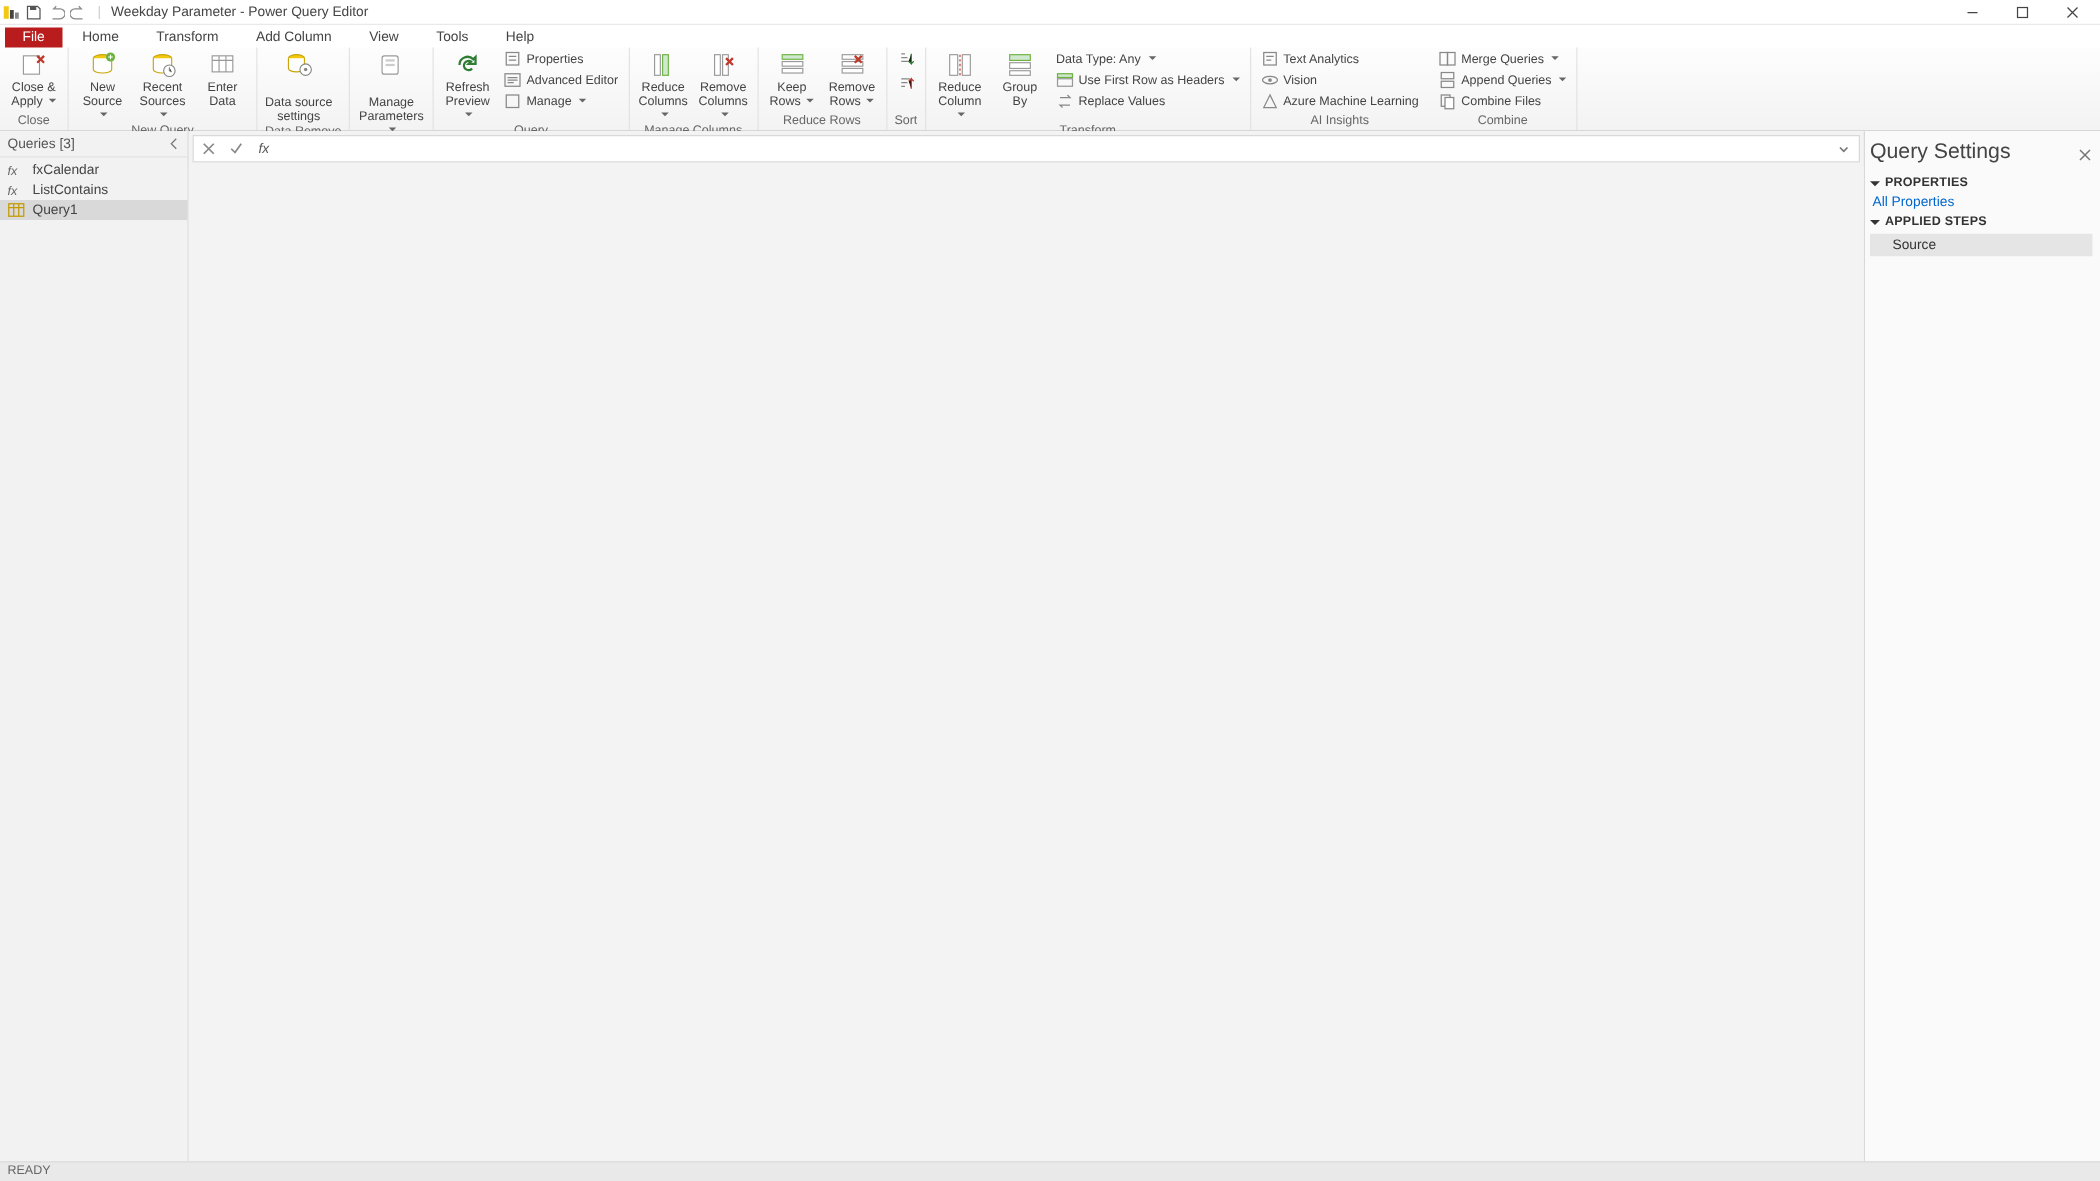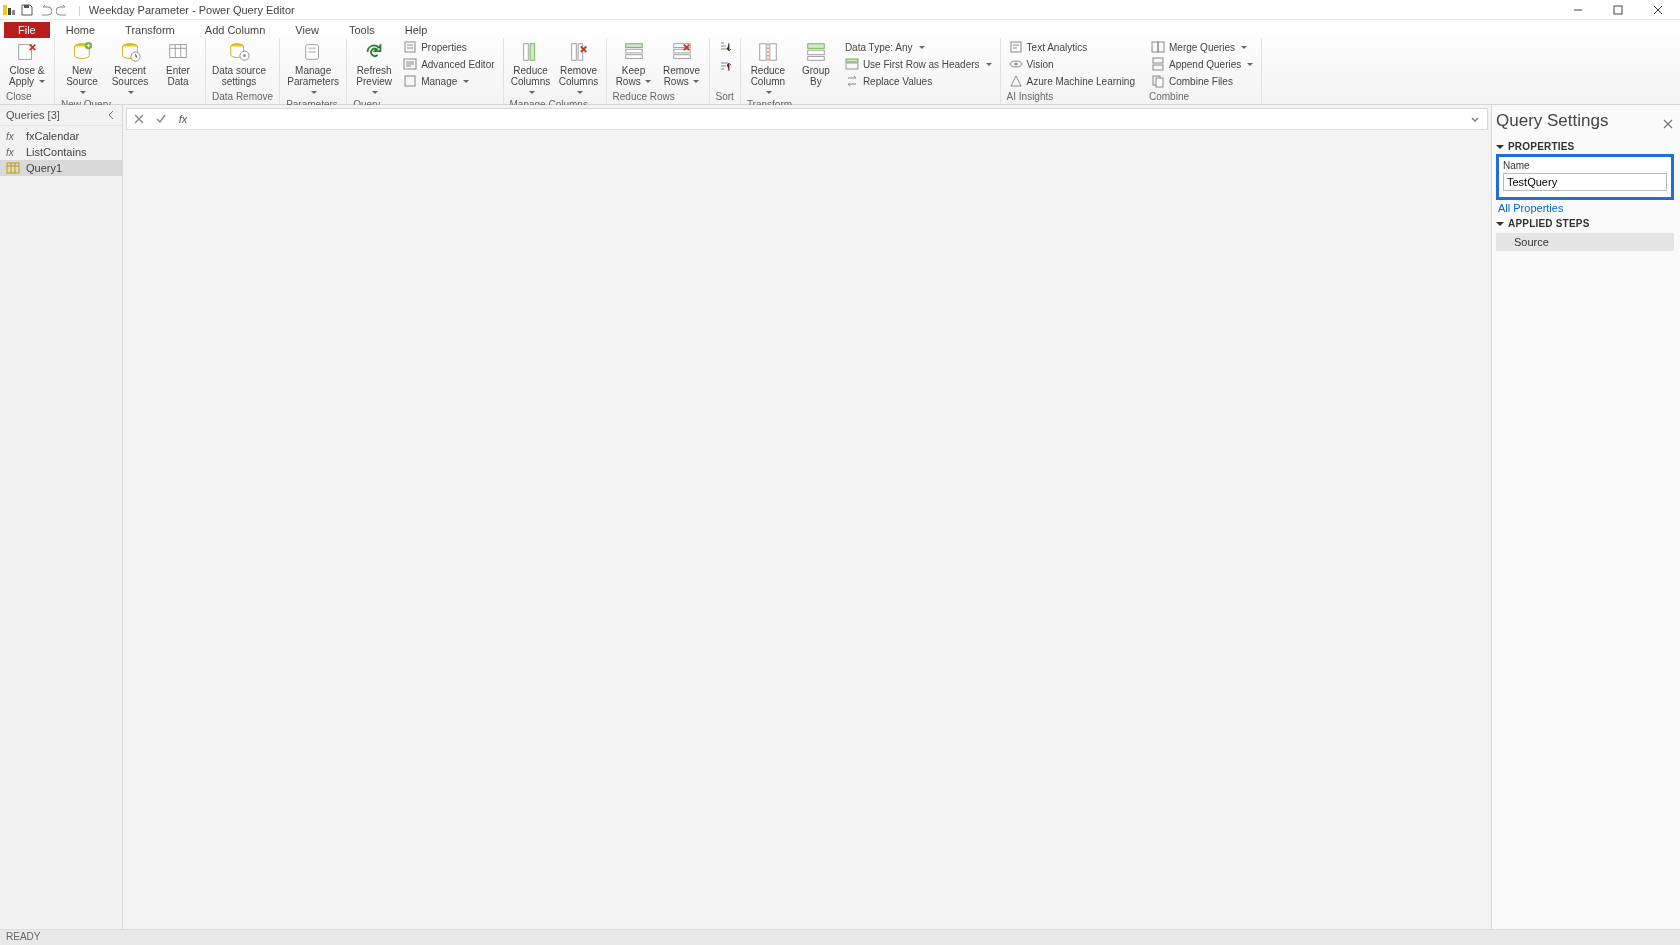--- a/index.html
+++ b/index.html
@@ -19,36 +19,36 @@
 
 .tabstrip { height: 18px; display: flex; align-items: flex-end; padding-left: 4px; gap: 2px; }
 .tab { padding: 2px 14px; color: #444; }
 .tab.file { background: #006f47;  background: linear-gradient(#0c7a4e,#0a6a43); color: #fff; }
 .tab.file { background:#b91c1c; }
 
 
 .ribbon { border-bottom: 1px solid #d7d7d7; background: linear-gradient(#fdfdfd,#f3f3f3); display: flex; align-items: stretch; height: 67px; }
 .group { padding: 1px 6px 0 6px; border-right: 1px solid #e3e3e3; display: flex; flex-direction: column; justify-content: space-between; }
 .group-body { display: flex; align-items: flex-start; gap: 6px; flex: 1; }
-.group-label { color: #666; font-size: 10px; padding: 1px 0 2px 0; }
+.group-label { text-align: center; color: #666; font-size: 10px; padding: 1px 0 2px 0; }
 .big-btn { display: flex; flex-direction: column; align-items: center; justify-content: flex-start; width: 42px; text-align: center; line-height: 11px; color: #444; padding-top: 2px; }
-.big-btn.wide { width: 54px; }
+.big-btn.wide { width: 54px; gap: 12px; }
 .big-btn .icon { width: 24px; height: 22px; margin-bottom: 2px; display:flex; align-items:center; justify-content:center; }
 .big-btn .icon svg { width: 100%; height: 100%; }
 .big-btn .lbl { font-size: 10px; }
 .big-btn .caret::after { content: ""; display: inline-block; border: 3px solid transparent; border-top-color: #666; margin-left: 2px; position: relative; top: 1px; }
 .vlist { display: flex; flex-direction: column; gap: 1px; }
 .small-btn { display: flex; align-items: center; gap: 4px; color: #444; font-size: 10px; height: 16px; padding: 0 2px; }
 .small-btn .sicon { width: 14px; height: 14px; display:flex; align-items:center; justify-content:center; }
 .small-btn .sicon svg { width:100%; height:100%; }
 .small-btn .caret::after { content: ""; display:inline-block; border:3px solid transparent; border-top-color:#666; margin-left:2px; position:relative; top:1px; }
 
 
 .body { position: absolute; top: 105px; bottom: 16px; left: 0; right: 0; display: flex; background:#f4f4f4; }
-.left-pane { width: 123px; background: #f2f2f2; border-right: 1px solid #d9d9d9; display:flex; flex-direction:column; }
+.left-pane { width: 151px; background: #f2f2f2; border-right: 1px solid #d9d9d9; display:flex; flex-direction:column; }
 .pane-header { display:flex; align-items:center; justify-content:space-between; padding:4px 6px; color:#555; font-size:11px; border-bottom:1px solid #e4e4e4;}
 .pane-header .chev { width:10px; height:10px; }
 .queries-list { padding:2px 0; }
 .query-item { display:flex; align-items:center; gap:6px; padding:2px 6px; color:#444; font-size:11px; }
 .query-item.selected { background:#d9d9d9; }
 .qicon { width:14px; height:12px; display:flex; align-items:center; justify-content:center; }
 .qicon svg { width:100%; height:100%; }
 
 .center-pane { flex:1; background:#f3f3f3; display:flex; flex-direction:column; border-right:1px solid #d9d9d9; }
 .formula-bar { height:22px; background:#fff; border:1px solid #d9d9d9; margin:3px; display:flex; align-items:center; gap:6px; padding:0 4px; }
@@ -526,24 +526,20 @@
 
   <div class="right-pane">
     <div class="right-header">
       <span>Query Settings</span>
       <span class="right-close"><svg viewBox="0 0 12 12">
             <path d="M2 2l8 8M10 2l-8 8" fill="none"></path>
           </svg></span>
     </div>
 
     <div class="section-title">PROPERTIES</div>
-    <div class="prop-box">
-      <div class="prop-label">Name</div>
-      <input class="prop-input" value="TestQuery" style="">
-    </div>
     <div class="all-props">All Properties</div>
 
     <div class="section-title" style="">APPLIED STEPS</div>
     <div class="steps-list">
       <div class="step-item">Source</div>
     </div>
   </div>
 
 </div>
 

